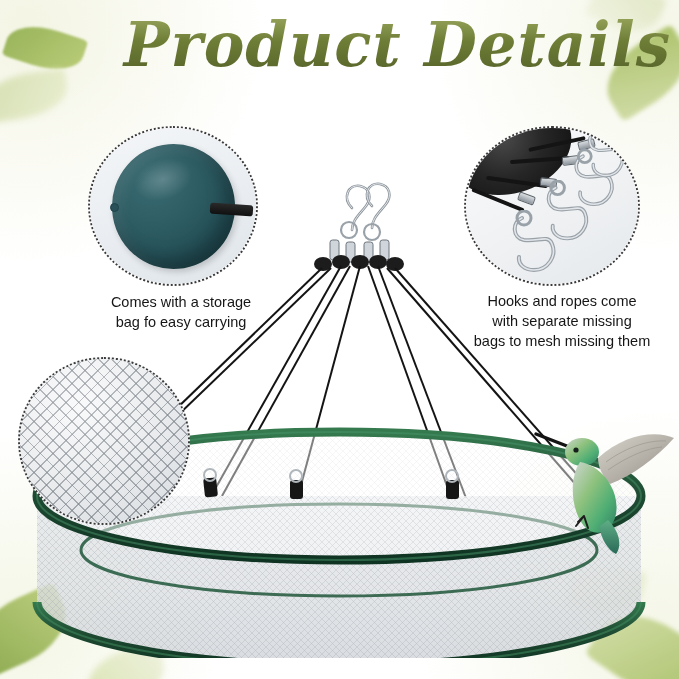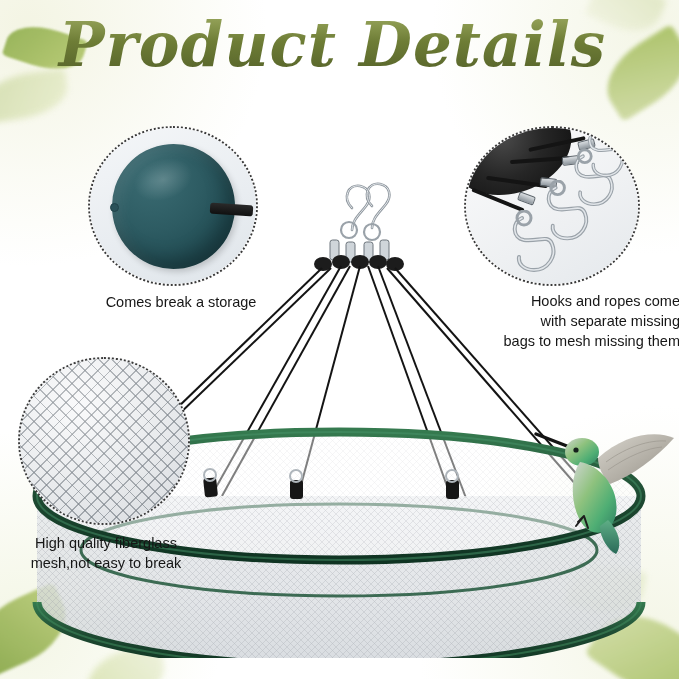--- a/index.html
+++ b/index.html
@@ -60,22 +60,22 @@
   .leaf.l7 { right: 36px; bottom: 66px; width: 74px; height: 48px;
              background: linear-gradient(300deg,#dfe7c2,#f0f3e2);
              transform: rotate(12deg); filter: blur(3.4px); opacity:.8; }
   .leaf.l8 { left: 86px; bottom: -24px; width: 80px; height: 52px;
              background: linear-gradient(60deg,#cfdc9e,#e9eed3);
              transform: rotate(-14deg); filter: blur(3px); opacity:.72; }
 
   
   .title-wrap {
     position: absolute;
-    top: 14px; left: 0; right: 14px;
-    text-align: center;
+    top: 14px; left: 0; right: 8px;
+    text-align: right;
     z-index: 6;
   }
   .title {
     font-family: "DejaVu Serif", serif;
     font-style: italic;
     font-size: 61px;
     font-weight: 700;
     letter-spacing: 1px;
     line-height: 1;
     background: linear-gradient(180deg,#9aa85e 0%,#6e7d36 45%,#56632a 100%);
@@ -191,21 +191,21 @@
   
   .caption {
     position: absolute;
     text-align: center;
     color: #161616;
     font-size: 14.5px;
     line-height: 1.38;
     z-index: 6;
   }
   .cap-bag  { left: 60px;  top: 292px; width: 242px; }
-  .cap-hook { left: 444px; top: 291px; width: 236px; text-align: right; }
+  .cap-hook { left: 444px; top: 291px; width: 236px; }
   .cap-mesh { left: 2px;   top: 533px; width: 208px; }
 
   
   .product {
     position: absolute;
     left: 0; top: 178px;
     width: 679px; height: 480px;
     z-index: 3;
   }
   .product svg { display: block; }
@@ -243,21 +243,22 @@
 
   <div class="inset inset-bag">
     <div class="bag-photo">
       <div class="bag-body"></div>
       <div class="bag-sheen"></div>
       <div class="bag-strap"></div>
       <div class="bag-zip"></div>
     </div>
   </div>
   <div class="caption cap-bag">
-    <div>Comes break a storage</div>
+    <div>Comes with a storage</div>
+    <div>bag fo easy carrying</div>
   </div>
 
   <div class="inset inset-hook">
     <div class="hook-photo">
       <div class="hook-bag"></div>
 
       <div class="cord" style="left:4px;  top:70px;  width:56px; height:4px; transform:rotate(22deg);"></div>
       <div class="cord" style="left:20px; top:52px;  width:62px; height:4px; transform:rotate(8deg);"></div>
       <div class="cord" style="left:44px; top:30px;  width:60px; height:4px; transform:rotate(-4deg);"></div>
       <div class="cord" style="left:62px; top:14px;  width:58px; height:4px; transform:rotate(-12deg);"></div>
@@ -301,24 +302,20 @@
     <div>Hooks and ropes come</div>
     <div>with separate missing</div>
     <div>bags to mesh missing them</div>
   </div>
 
   <div class="inset inset-mesh">
     <div class="mesh-photo">
       <div class="mesh-shade"></div>
     </div>
   </div>
-  <div class="caption cap-mesh">
-    <div>High quality fiberglass</div>
-    <div>mesh,not easy to break</div>
-  </div>
 
   <div class="product">
     <svg width="679" height="480" viewBox="0 0 679 480">
       <defs>
         <linearGradient id="rimG" x1="0" y1="0" x2="0" y2="1">
           <stop offset="0%" stop-color="#2f6b45"></stop>
           <stop offset="50%" stop-color="#1e4a32"></stop>
           <stop offset="100%" stop-color="#143córrect"></stop>
         </linearGradient>
         <linearGradient id="rimGrad" x1="0" y1="0" x2="0" y2="1">

